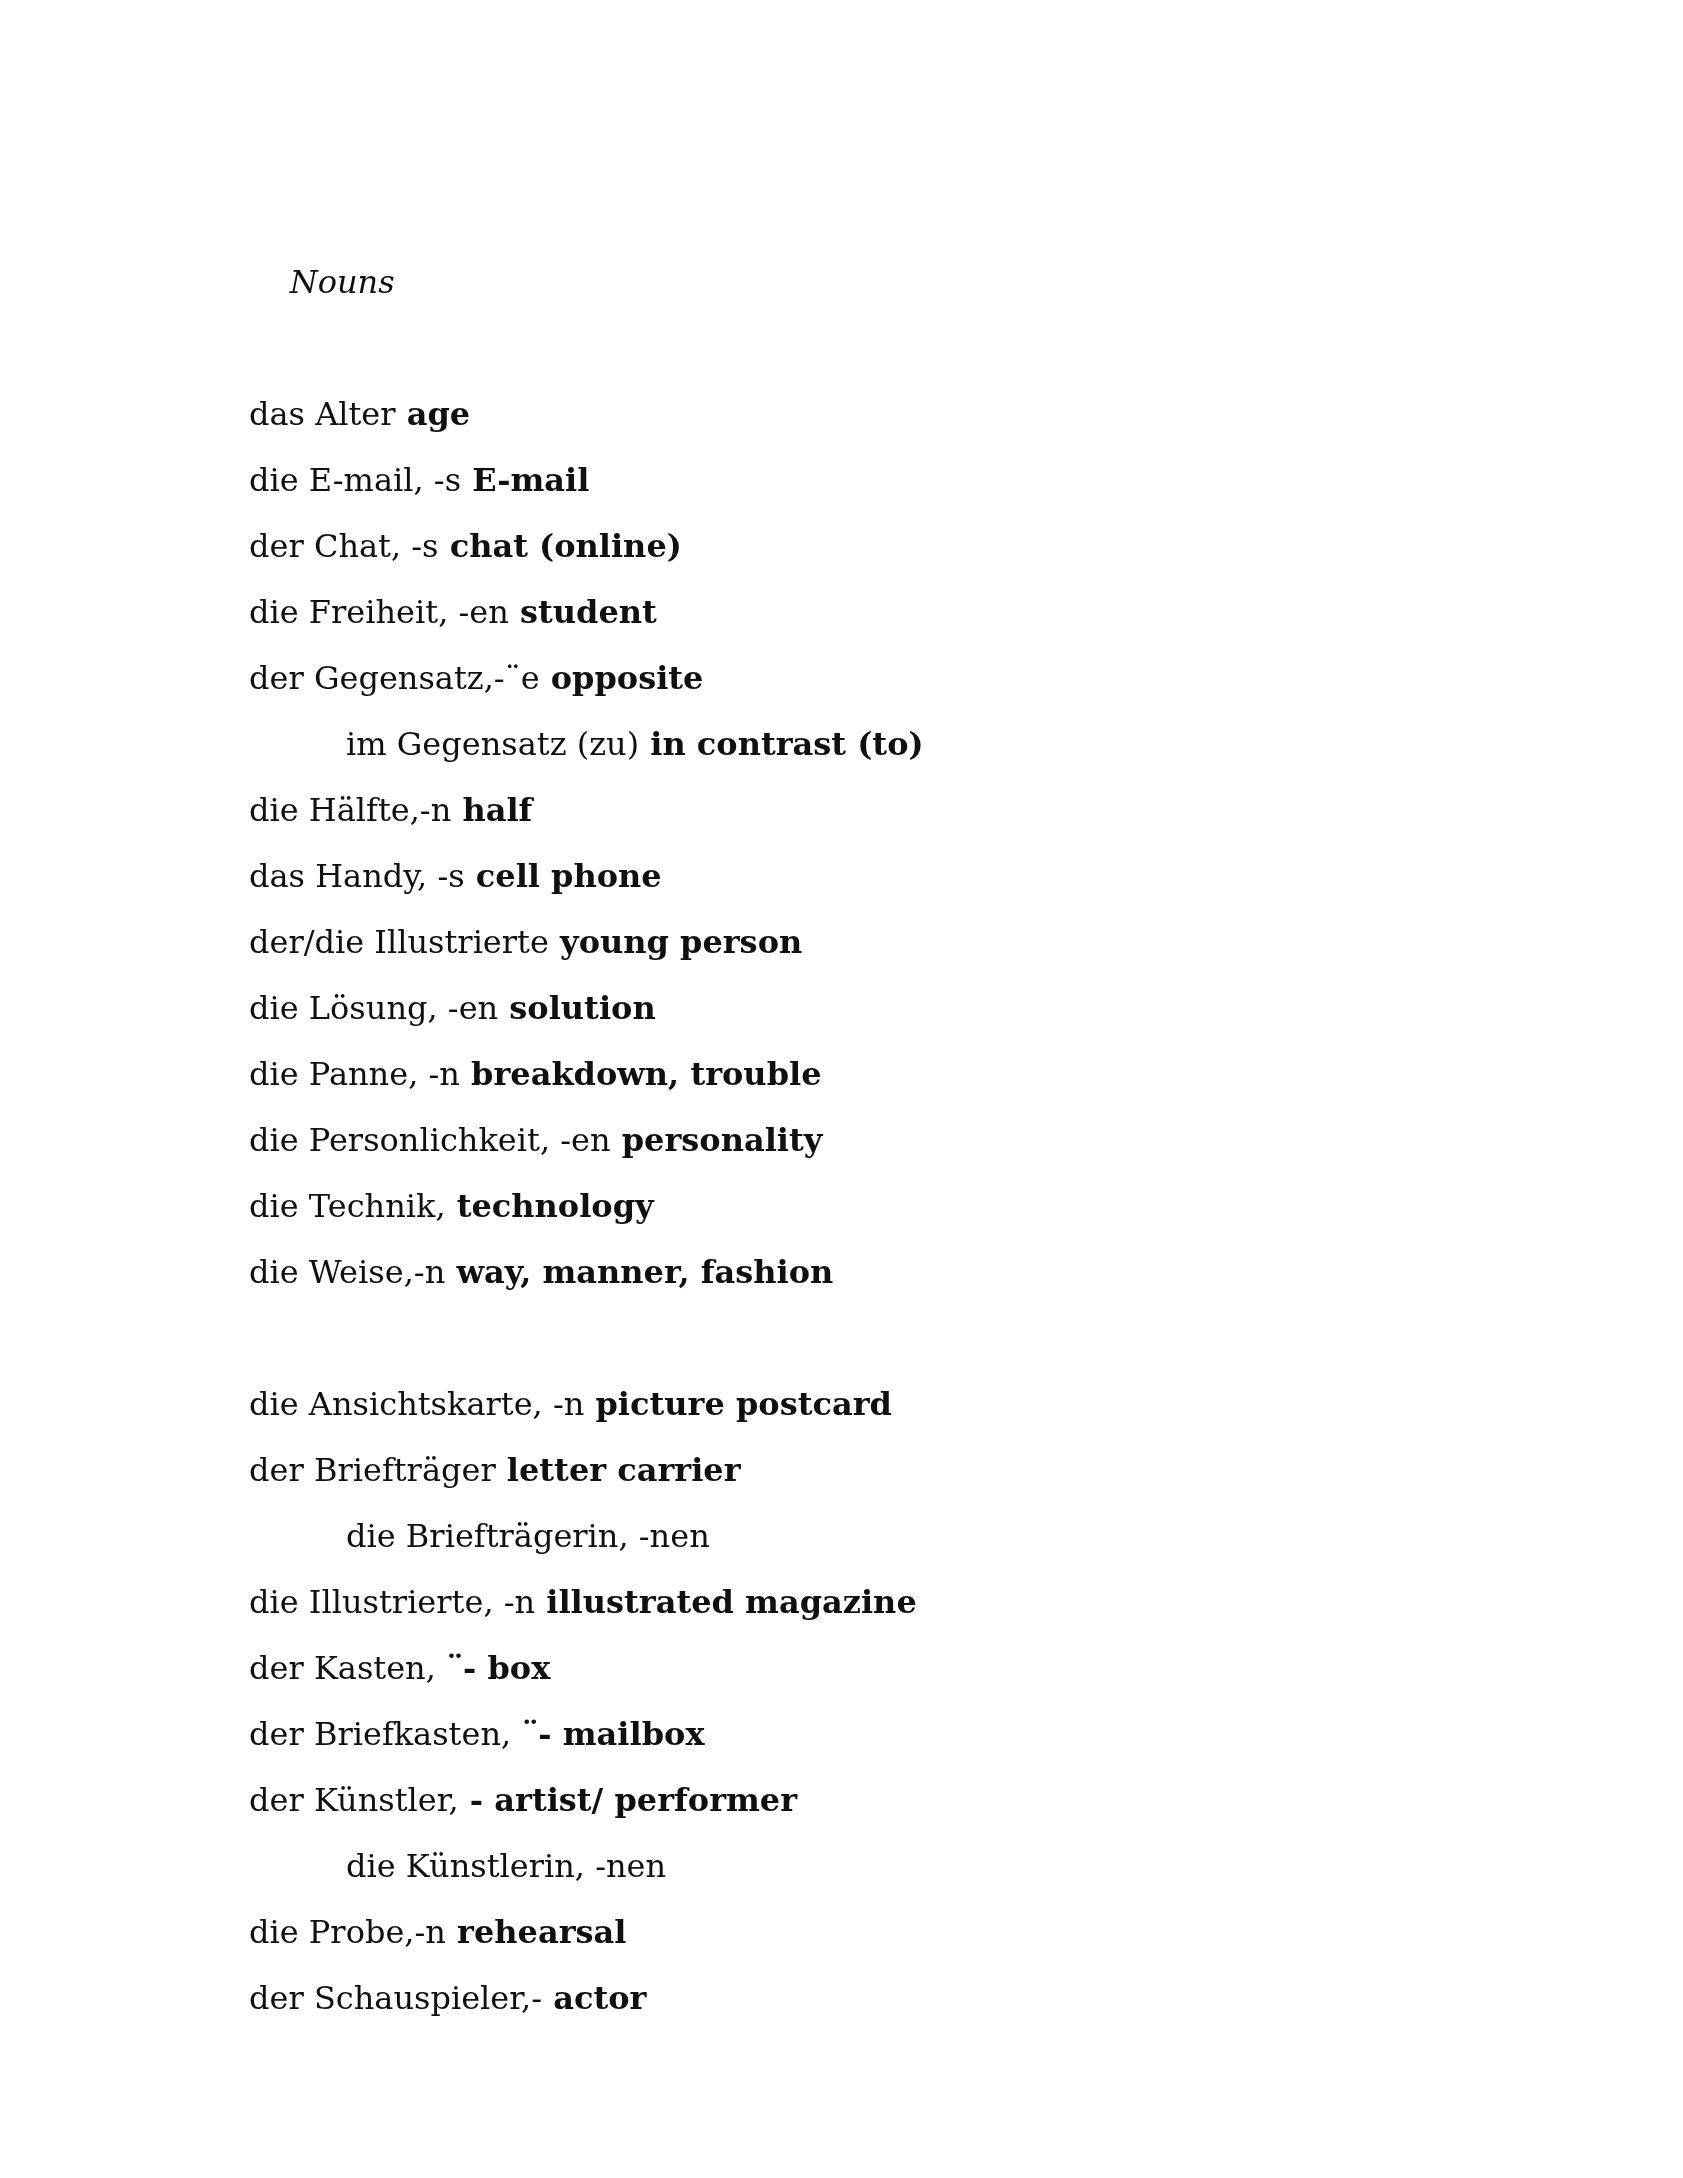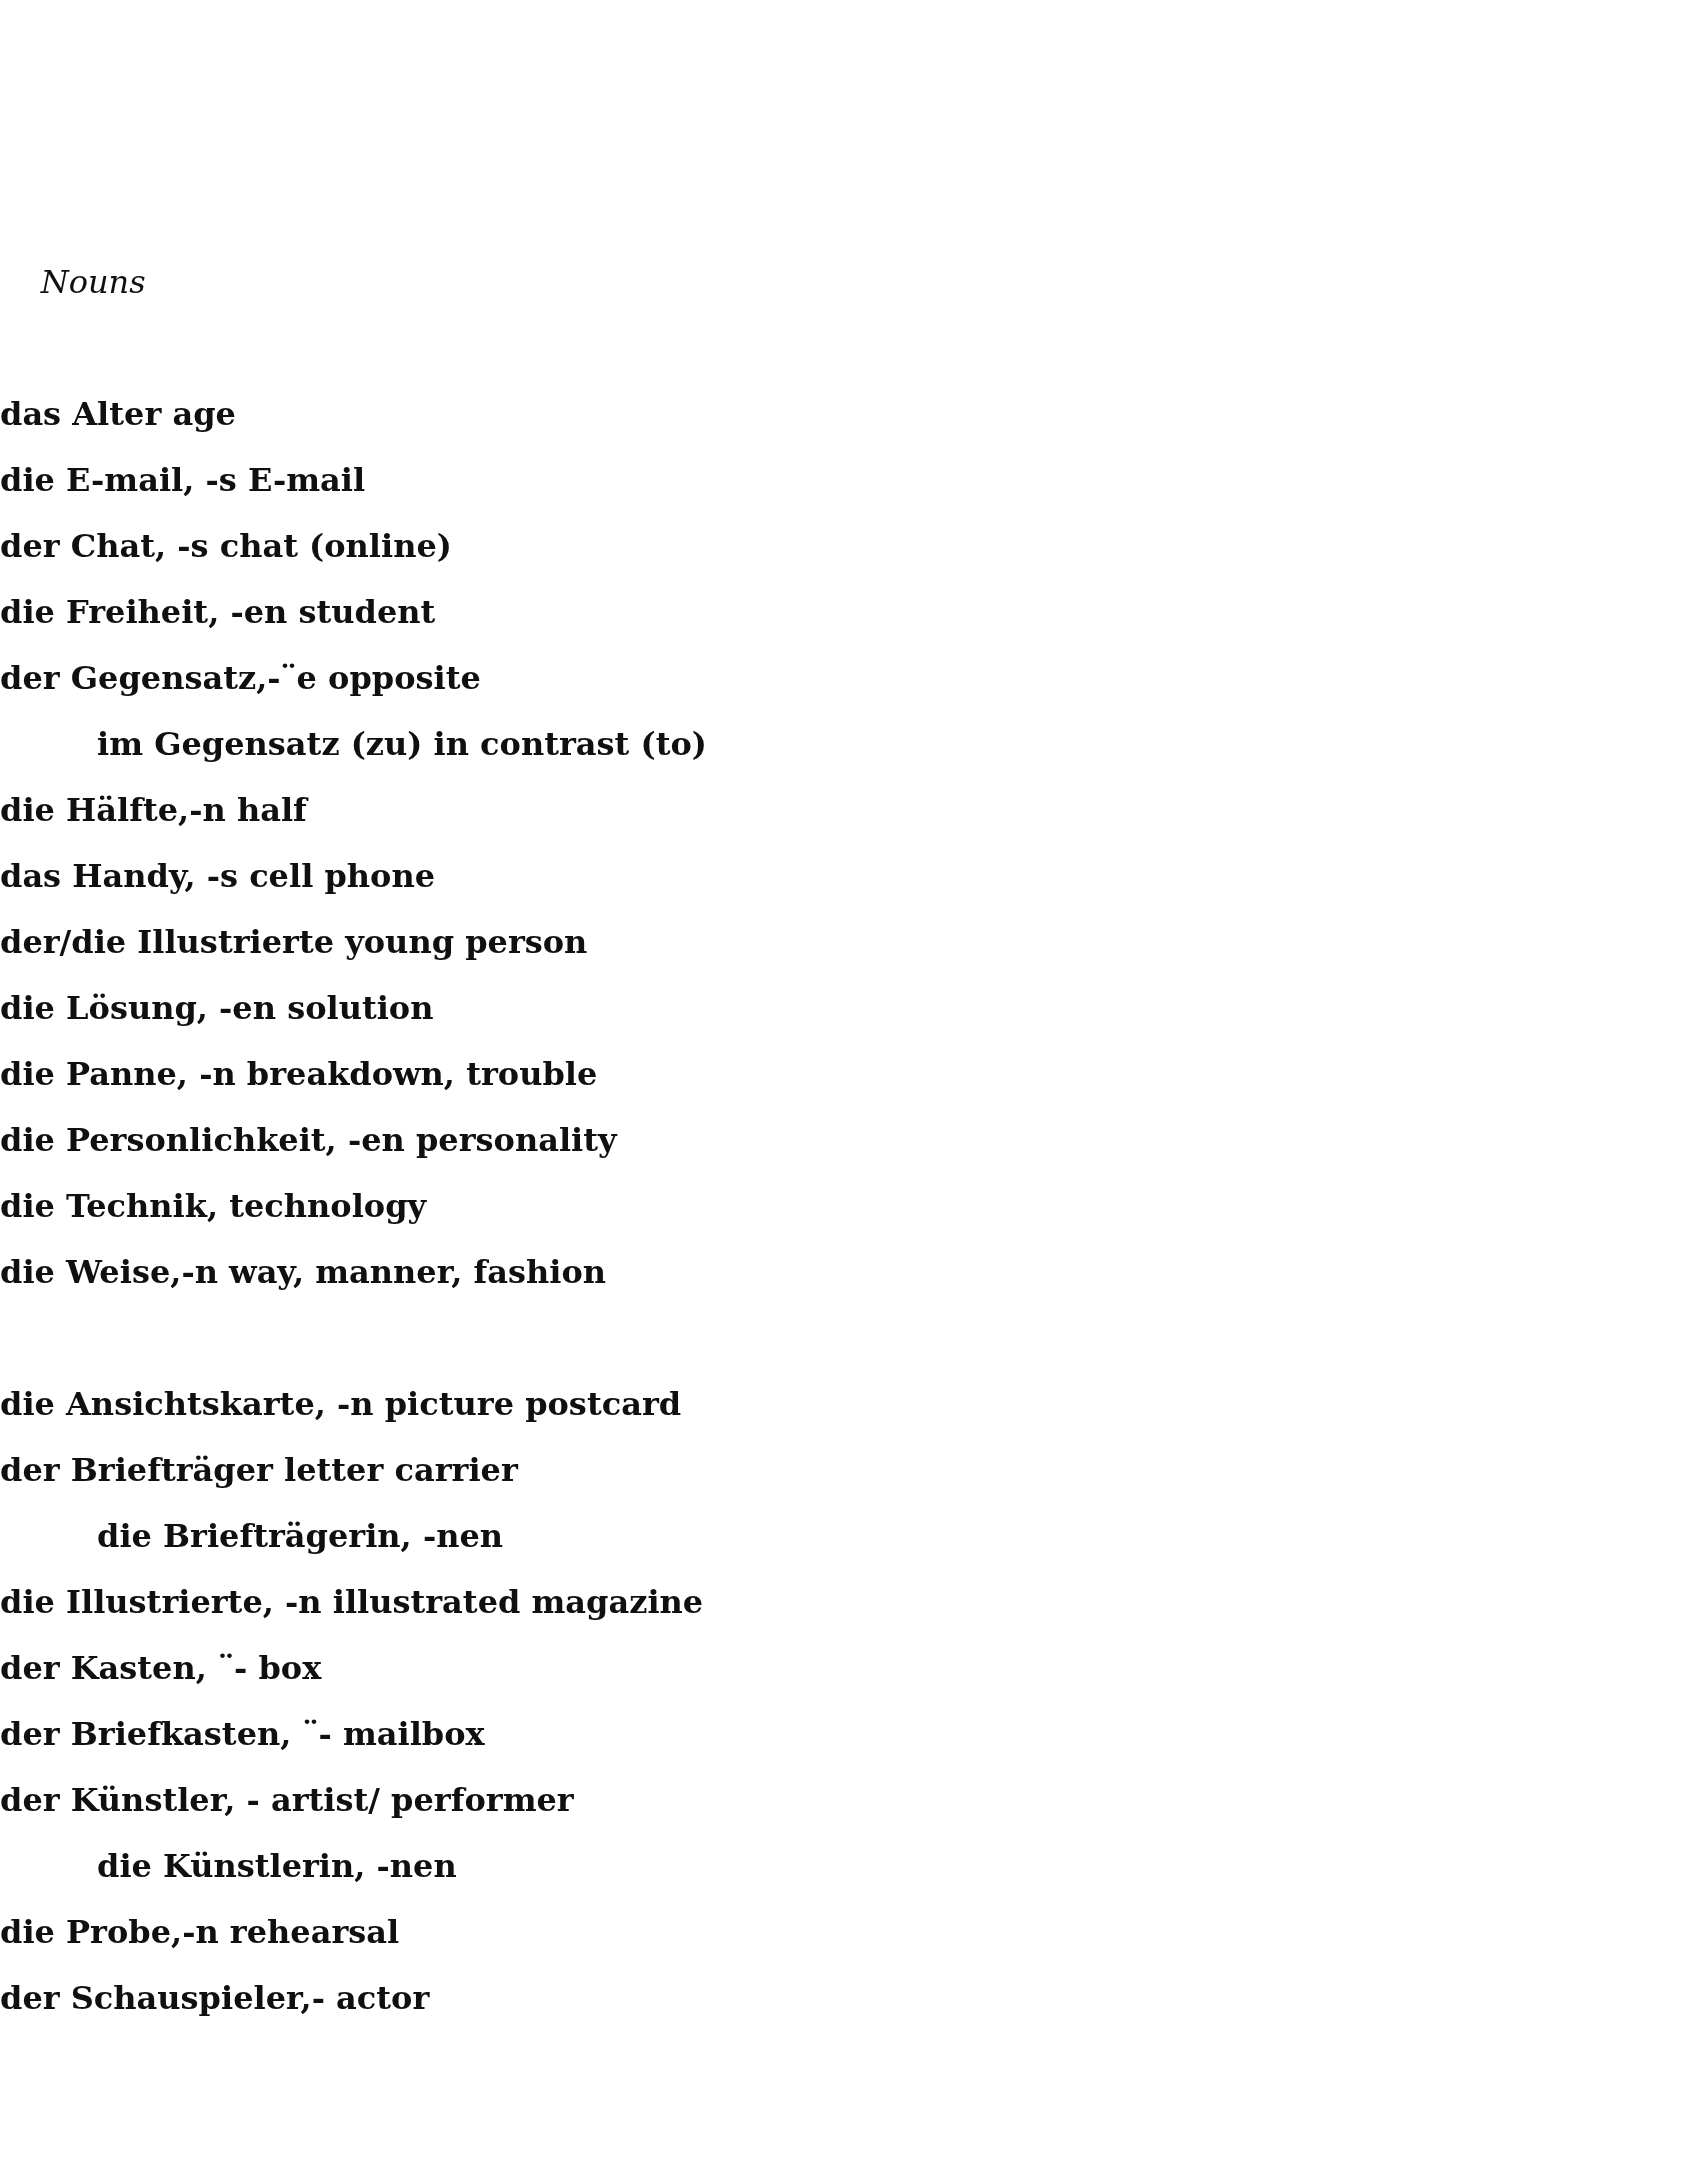--- a/index.html
+++ b/index.html
@@ -9,39 +9,40 @@
   }
   body {
     width: 1683px;
     height: 2178px;
     font-family: "DejaVu Serif", serif;
     color: #101010;
     overflow: hidden;
   }
   .doc {
     padding-top: 183px;
+    padding-left: 249px;
     padding-right: 119px;
   }
   .line {
     font-size: 32px;
     line-height: 66px;
     white-space: pre;
   }
   .line.indent {
     padding-left: 97px;
   }
   .line.gap {
     margin-top: 66px;
   }
   .heading {
     font-style: italic;
     font-weight: 400;
   }
   .term {
-    font-weight: 700;
+    font-weight: 400;
     text-align: center;
   }
   .trans {
     font-weight: 700;
   }
 </style>
 </head>
 <body>
 
 <div class="doc">

